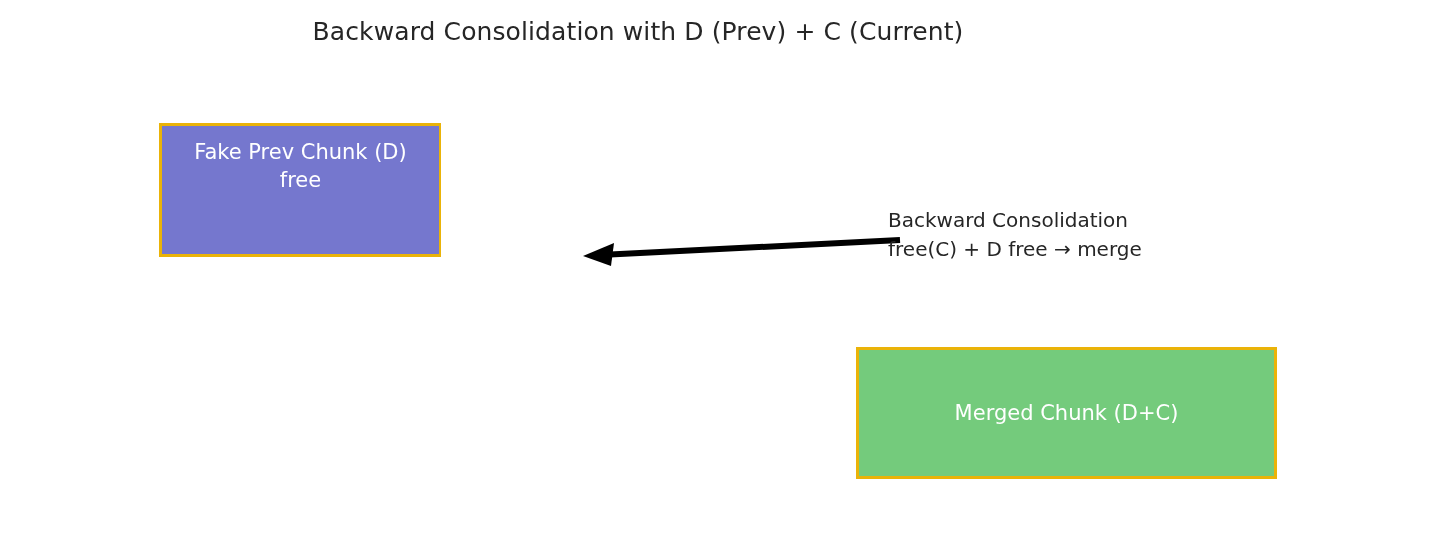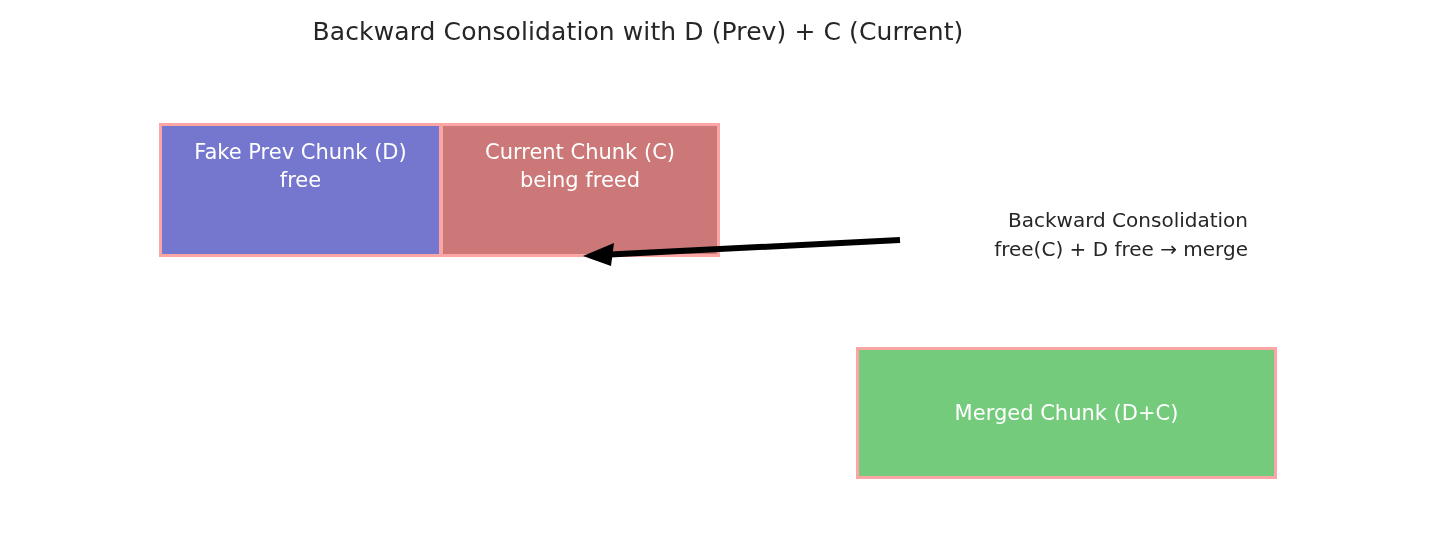--- a/index.html
+++ b/index.html
@@ -33,21 +33,21 @@
     font-size: 25px;
     line-height: 32px;
     color: #262626;
     letter-spacing: 0.1px;
     white-space: pre;
   }
 
   .chunk {
     position: absolute;
     box-sizing: border-box;
-    border: 3px solid #fca5a5;
+    border: 3px solid #eab308;
     display: flex;
     align-items: center;
     justify-content: center;
     text-align: center;
     color: #ffffff;
     font-size: 21px;
     line-height: 28px;
     white-space: pre-line;
   }
 
@@ -85,21 +85,21 @@
   #chunk-prev .chunk-text,
   #chunk-current .chunk-text {
     transform: translateY(-24px);
   }
 
   .annotation {
     position: absolute;
     left: 888px;
     top: 206px;
     width: 360px;
-    text-align: right;
+    text-align: left;
     font-size: 20px;
     line-height: 29px;
     color: #262626;
     white-space: pre-line;
   }
 
   #arrow-layer {
     position: absolute;
     left: 0;
     top: 0;
@@ -113,24 +113,20 @@
 
 <div id="canvas">
 
   <div class="title">Backward Consolidation with D (Prev) + C (Current)</div>
 
   <div class="chunk" id="chunk-prev">
     <span class="chunk-text">Fake Prev Chunk (D)
 free</span>
   </div>
 
-  <div class="chunk" id="chunk-current">
-    <span class="chunk-text">Current Chunk (C)
-being freed</span>
-  </div>
 
   <div class="chunk" id="chunk-merged">
     <span class="chunk-text">Merged Chunk (D+C)</span>
   </div>
 
   <svg id="arrow-layer" viewBox="0 0 1434 541">
     <g>
 
       <path d="M 900 240 L 600 255" stroke="#000000" stroke-width="6" fill="none" stroke-linecap="butt"></path>
 

